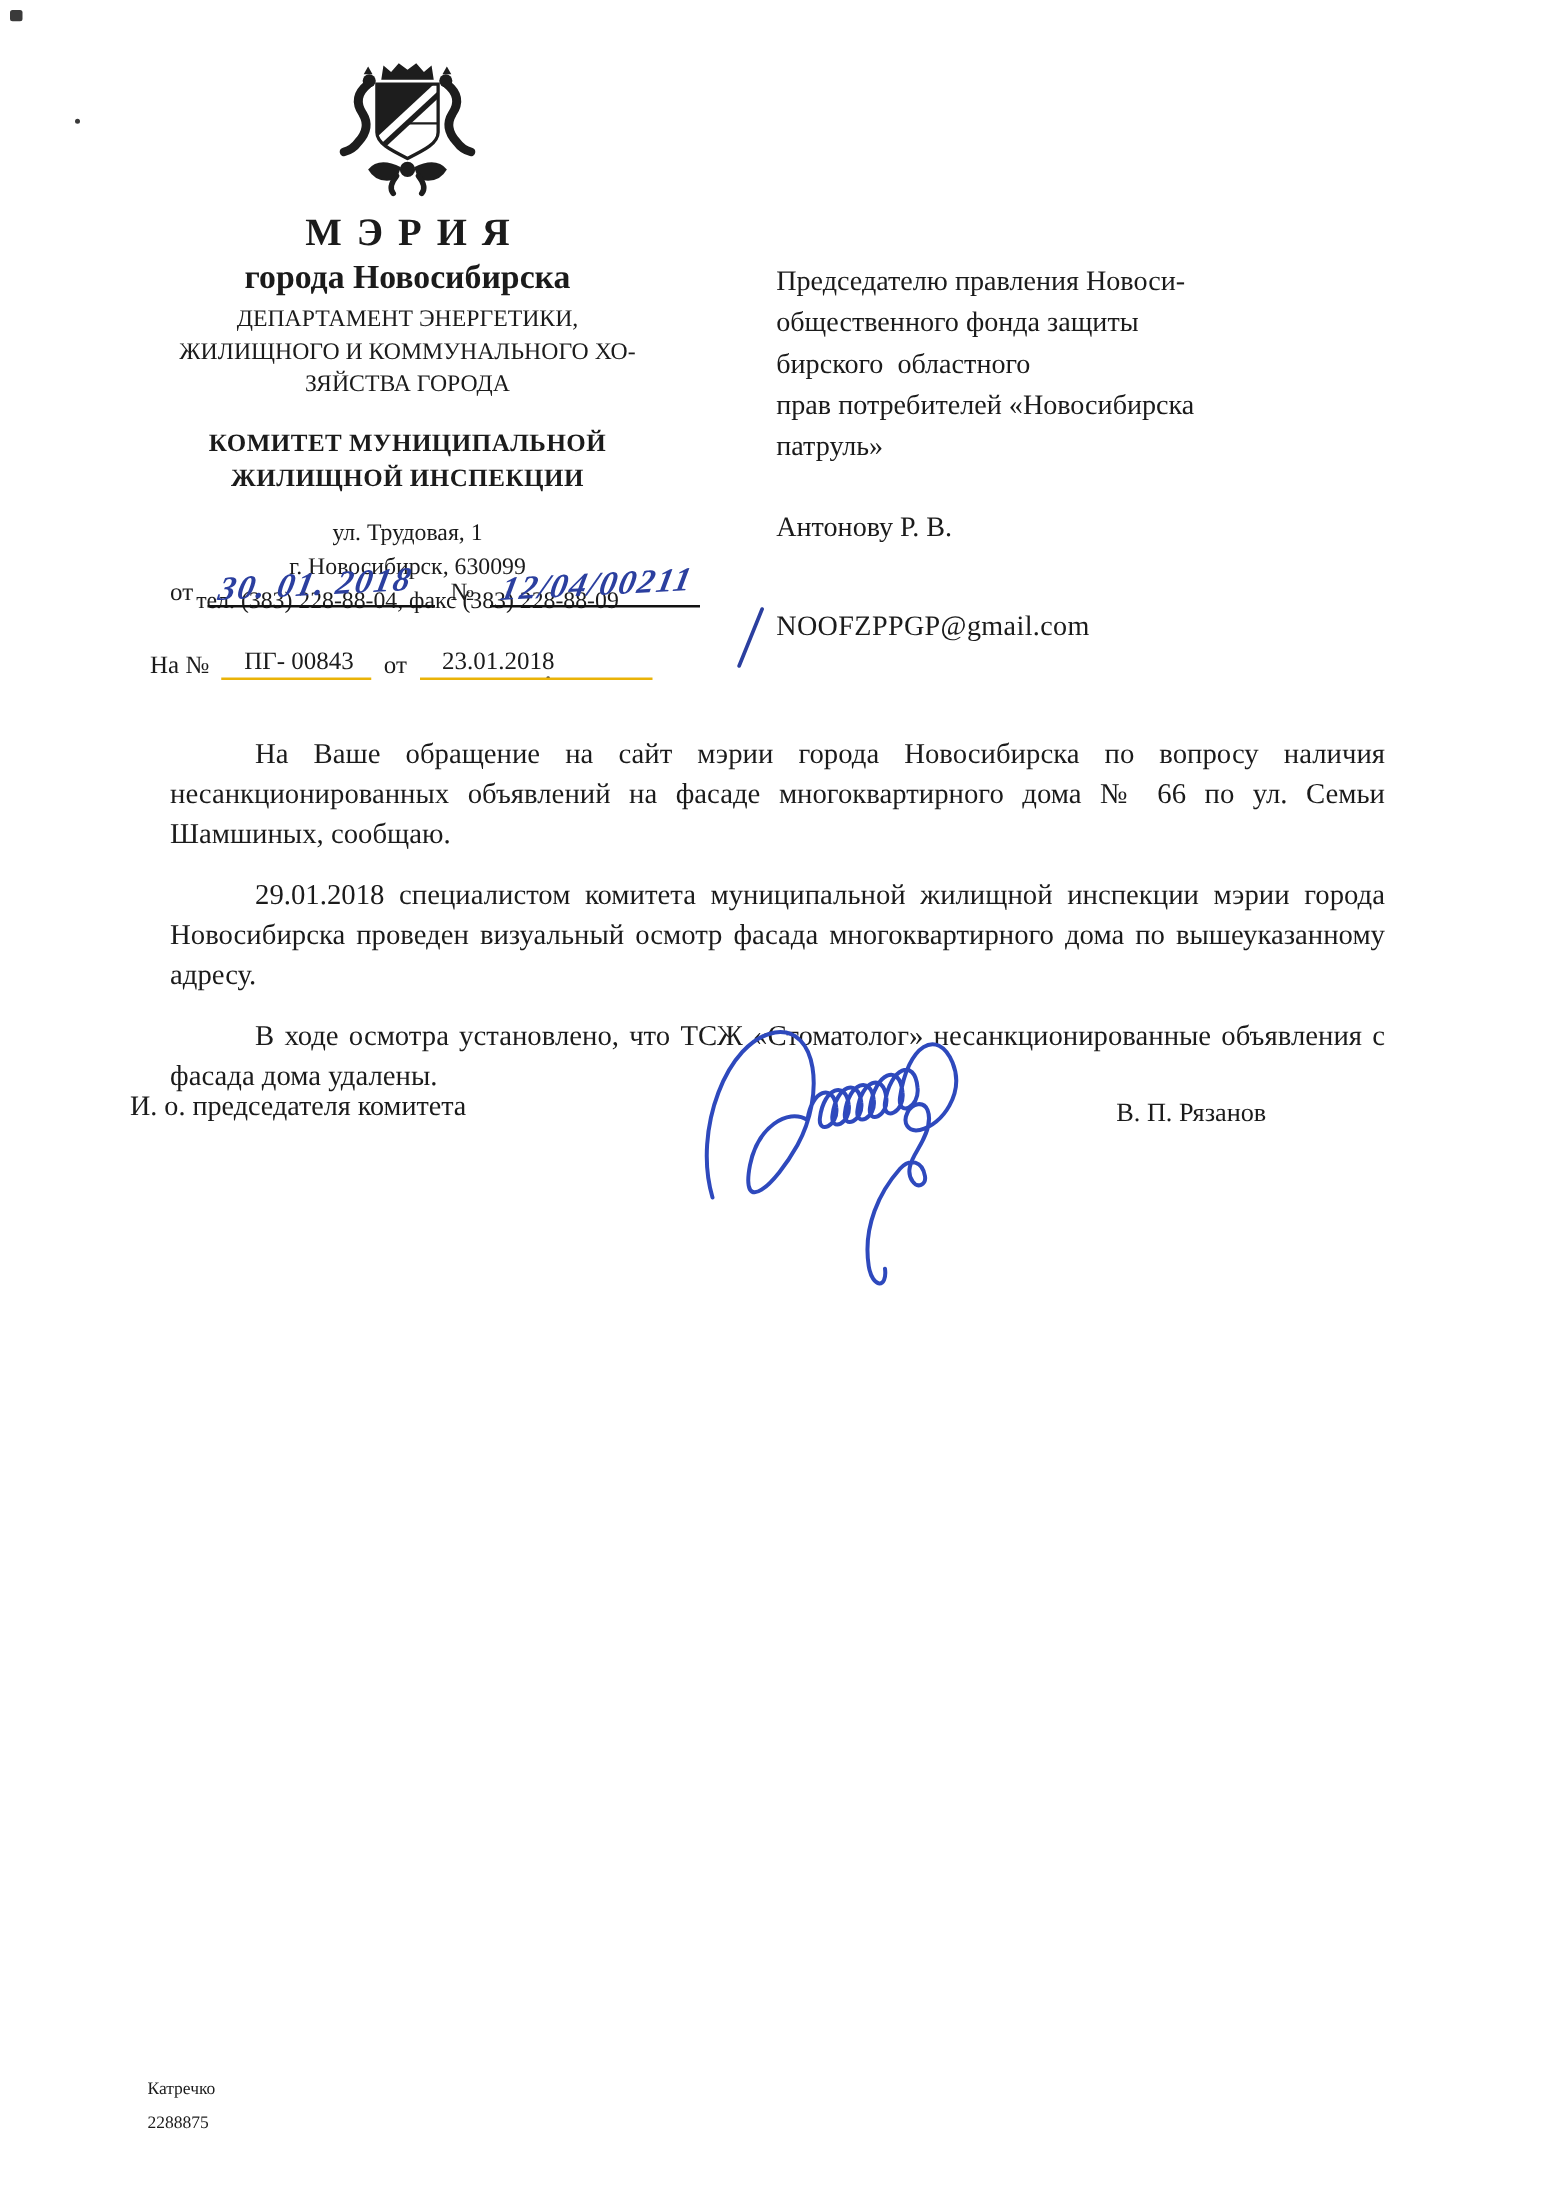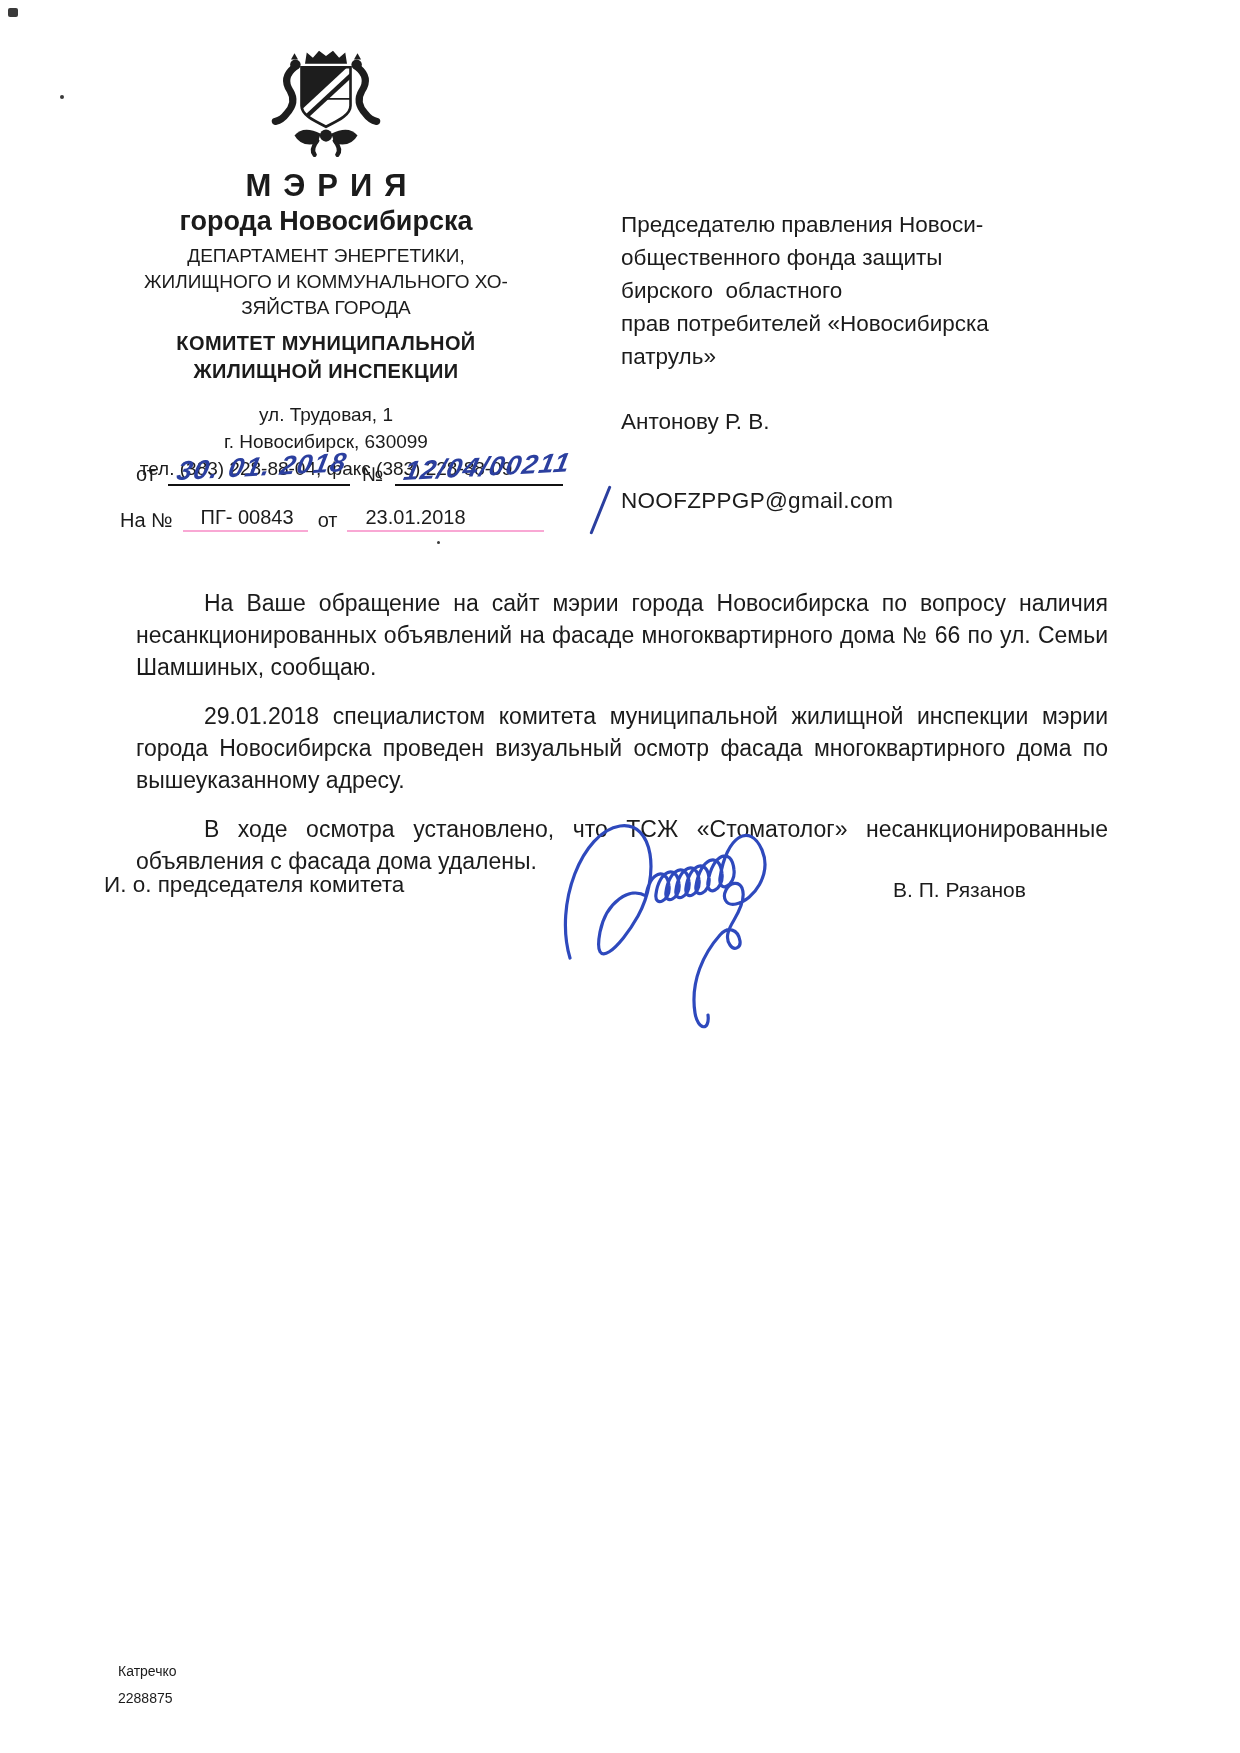--- a/index.html
+++ b/index.html
@@ -1,41 +1,41 @@
 <!DOCTYPE html>
 <html lang="ru"><head>
 <meta charset="utf-8">
 <style>
   html,body{margin:0;padding:0;background:#e8e8e8;}
   .page{
     position:relative;width:1240px;height:1753px;margin:0 auto;
     background:#ffffff;overflow:hidden;
-    font-family:Liberation Sans, sans-serif;color:#1b1b1b;
+    font-family:Liberation Serif, serif;color:#1b1b1b;
   }
   
   .leftcol{position:absolute;left:58px;top:46px;width:536px;text-align:center;}
   .emblem{display:block;margin:0 auto 4px auto;}
   .title1{font-size:31px;font-weight:bold;letter-spacing:12px;text-indent:12px;margin:6px 0 2px 0;}
   .title2{font-size:27px;font-weight:bold;margin:0 0 6px 0;}
   .dept-line{font-size:19px;line-height:26px;}
-  .committee{margin-top:8px;}
+  .committee{margin-top:20px;}
   .committee-line{font-size:20px;font-weight:bold;line-height:28px;letter-spacing:.4px;}
   .addr{margin-top:16px;text-align:center;}
   .addr-line{font-size:19px;line-height:27px;}
   
   .refrow1{position:absolute;left:136px;top:450px;display:flex;align-items:flex-end;gap:12px;font-size:20px;}
   .refrow2{position:absolute;left:120px;top:506px;display:flex;align-items:flex-end;gap:10px;font-size:20px;}
   .uline{display:inline-block;border-bottom:2px solid #111;height:34px;position:relative;}
   .u1{width:182px;} .u2{width:168px;}
   .hand{
     position:absolute;left:6px;bottom:-3px;white-space:nowrap;
     font-style:italic;font-weight:bold;color:#2b3f9f;font-size:27px;letter-spacing:1.5px;
     transform:skewX(-14deg) rotate(-3deg);transform-origin:left bottom;
   }
-  .uline2{display:inline-block;border-bottom:2px solid #f9a8d4;font-size:20px;padding:0 14px 1px 18px;white-space:nowrap;}
+  .uline2{display:inline-block;border-bottom:2px solid #eab308;font-size:20px;padding:0 14px 1px 18px;white-space:nowrap;margin-top:12px;}
   .u4{padding-right:78px;}
   
   .rightcol{position:absolute;left:621px;top:208px;width:480px;font-size:22.5px;line-height:33px;}
   .recipient-line{white-space:pre;}
   .recipient-name{margin-top:32px;}
   .recipient-email{margin-top:46px;letter-spacing:.3px;}
   
   .body-text{position:absolute;left:119px;top:570px;width:1006px;font-size:23px;line-height:32px;text-align:justify;}
   .body-text p{margin:17px;text-indent:68px;}
   

